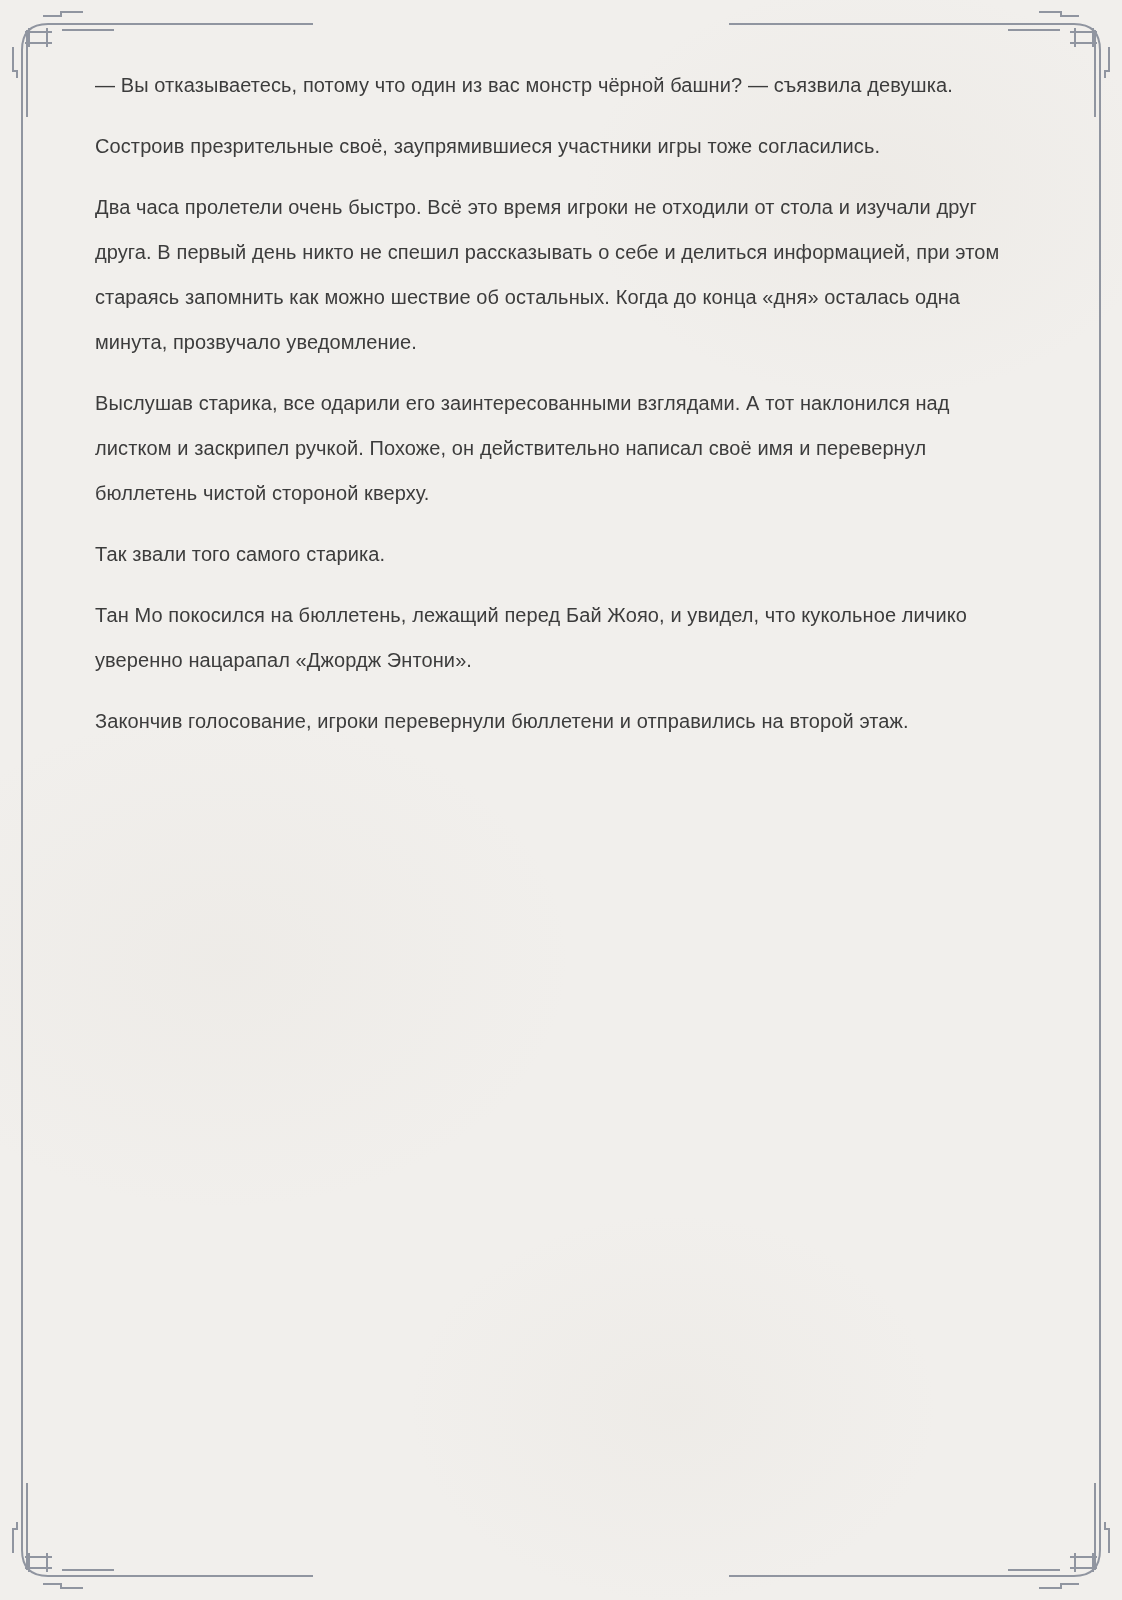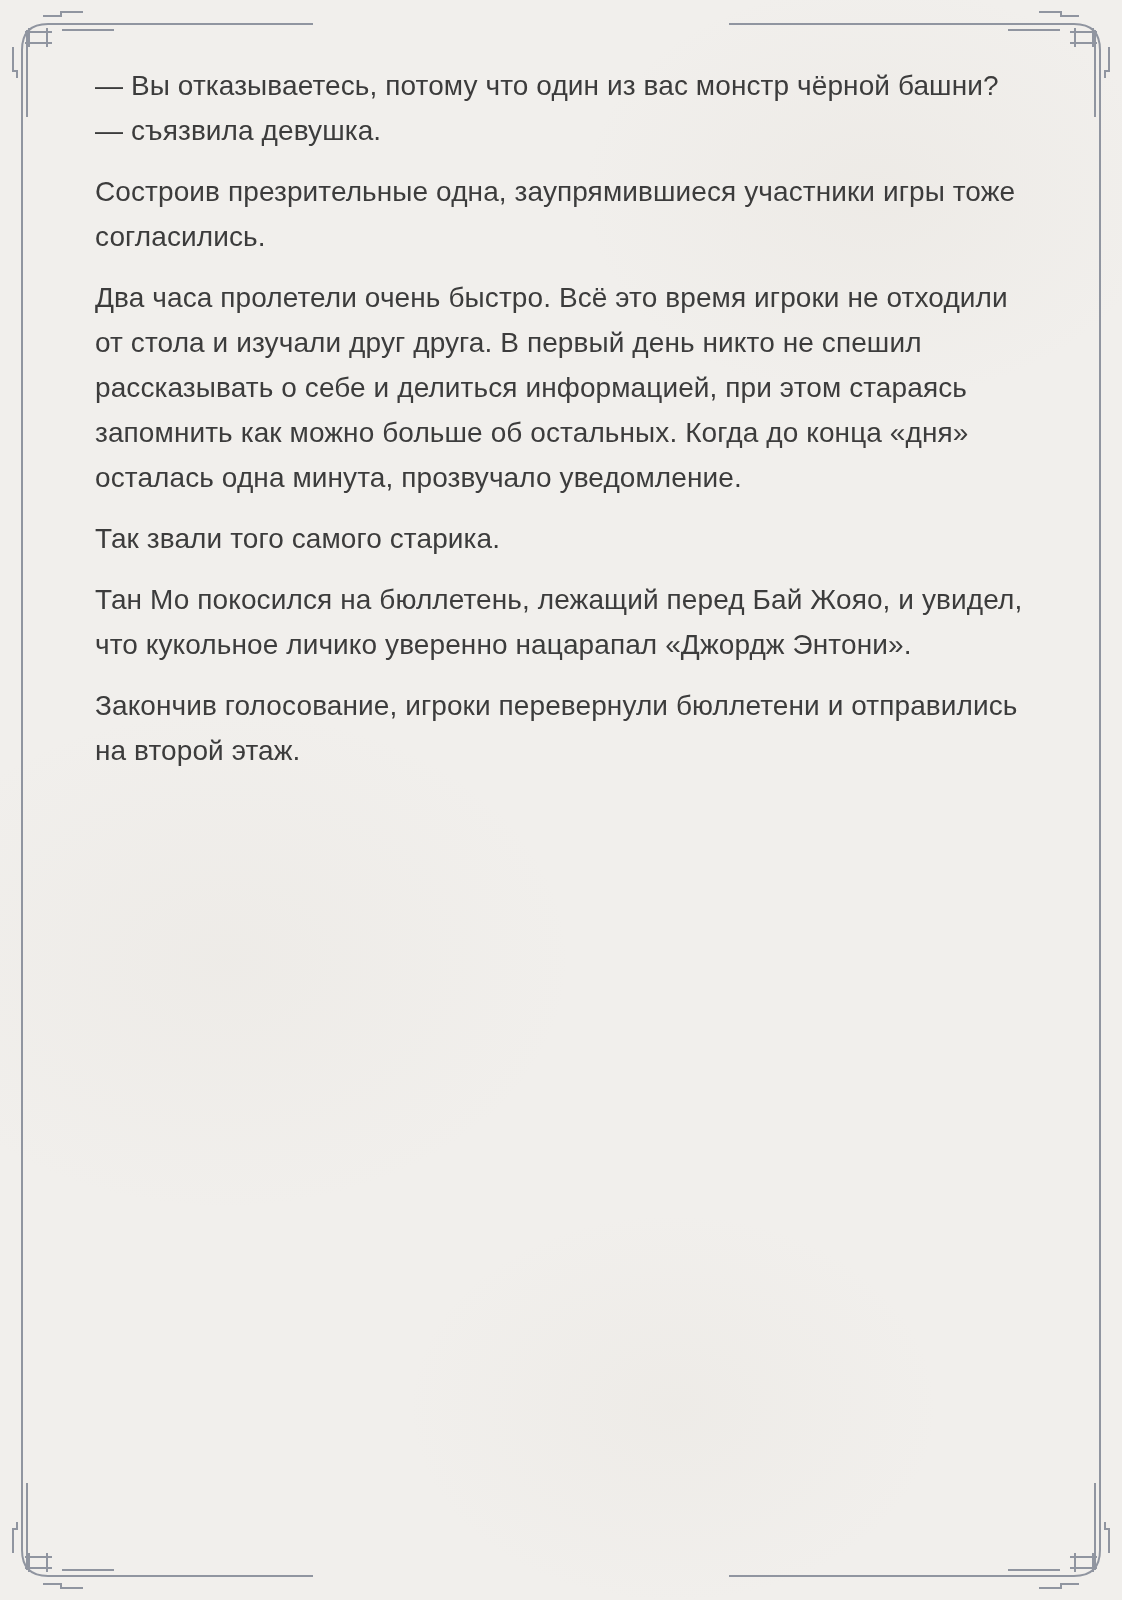--- a/index.html
+++ b/index.html
@@ -30,21 +30,21 @@
   svg.frame path{
     fill:none;
     stroke:var(--frame);
     stroke-width:2;
   }
   main.text{
     position:absolute;
     left:95px;top:63px;
     width:930px;
     color:var(--text);
-    font-size:28px;
+    font-size:20px;
     line-height:45px;
     letter-spacing:0.1px;
     text-align:left;
   }
   main.text p{
     margin:0 0 16px 0;
   }
 </style>
 </head>
 <body>
@@ -72,20 +72,21 @@
     <path d="M 729 24 H 1074 Q 1100 24 1100 50 V 1550 Q 1100 1576 1074 1576 H 729"></path>
 
     <use href="#corner-decor"></use>
     <use href="#corner-decor" transform="translate(1122 0) scale(-1 1)"></use>
     <use href="#corner-decor" transform="translate(0 1600) scale(1 -1)"></use>
     <use href="#corner-decor" transform="translate(1122 1600) scale(-1 -1)"></use>
   </svg>
 
   <main class="text">
       <p>— Вы отказываетесь, потому что один из вас монстр чёрной башни? — съязвила девушка.</p>
-      <p>Состроив презрительные одна, заупрямившиеся участники игры тоже согласились.</p>
-      <p>Два часа пролетели очень быстро. Всё это время игроки не отходили от стола и изучали друг друга. В первый день никто не спешил рассказывать о себе и делиться информацией, при этом стараясь запомнить как можно больше об остальных. Когда до конца «дня» осталась одна минута, прозвучало уведомление.</p>
+      <p>Состроив презрительные своё, заупрямившиеся участники игры тоже согласились.</p>
+      <p>Два часа пролетели очень быстро. Всё это время игроки не отходили от стола и изучали друг друга. В первый день никто не спешил рассказывать о себе и делиться информацией, при этом стараясь запомнить как можно шествие об остальных. Когда до конца «дня» осталась одна минута, прозвучало уведомление.</p>
+      <p>Выслушав старика, все одарили его заинтересованными взглядами. А тот наклонился над листком и заскрипел ручкой. Похоже, он действительно написал своё имя и перевернул бюллетень чистой стороной кверху.</p>
       <p>Так звали того самого старика.</p>
       <p>Тан Мо покосился на бюллетень, лежащий перед Бай Жояо, и увидел, что кукольное личико уверенно нацарапал «Джордж Энтони».</p>
       <p>Закончив голосование, игроки перевернули бюллетени и отправились на второй этаж.</p>
     </main>
 
 </div>
 
 </body></html>

